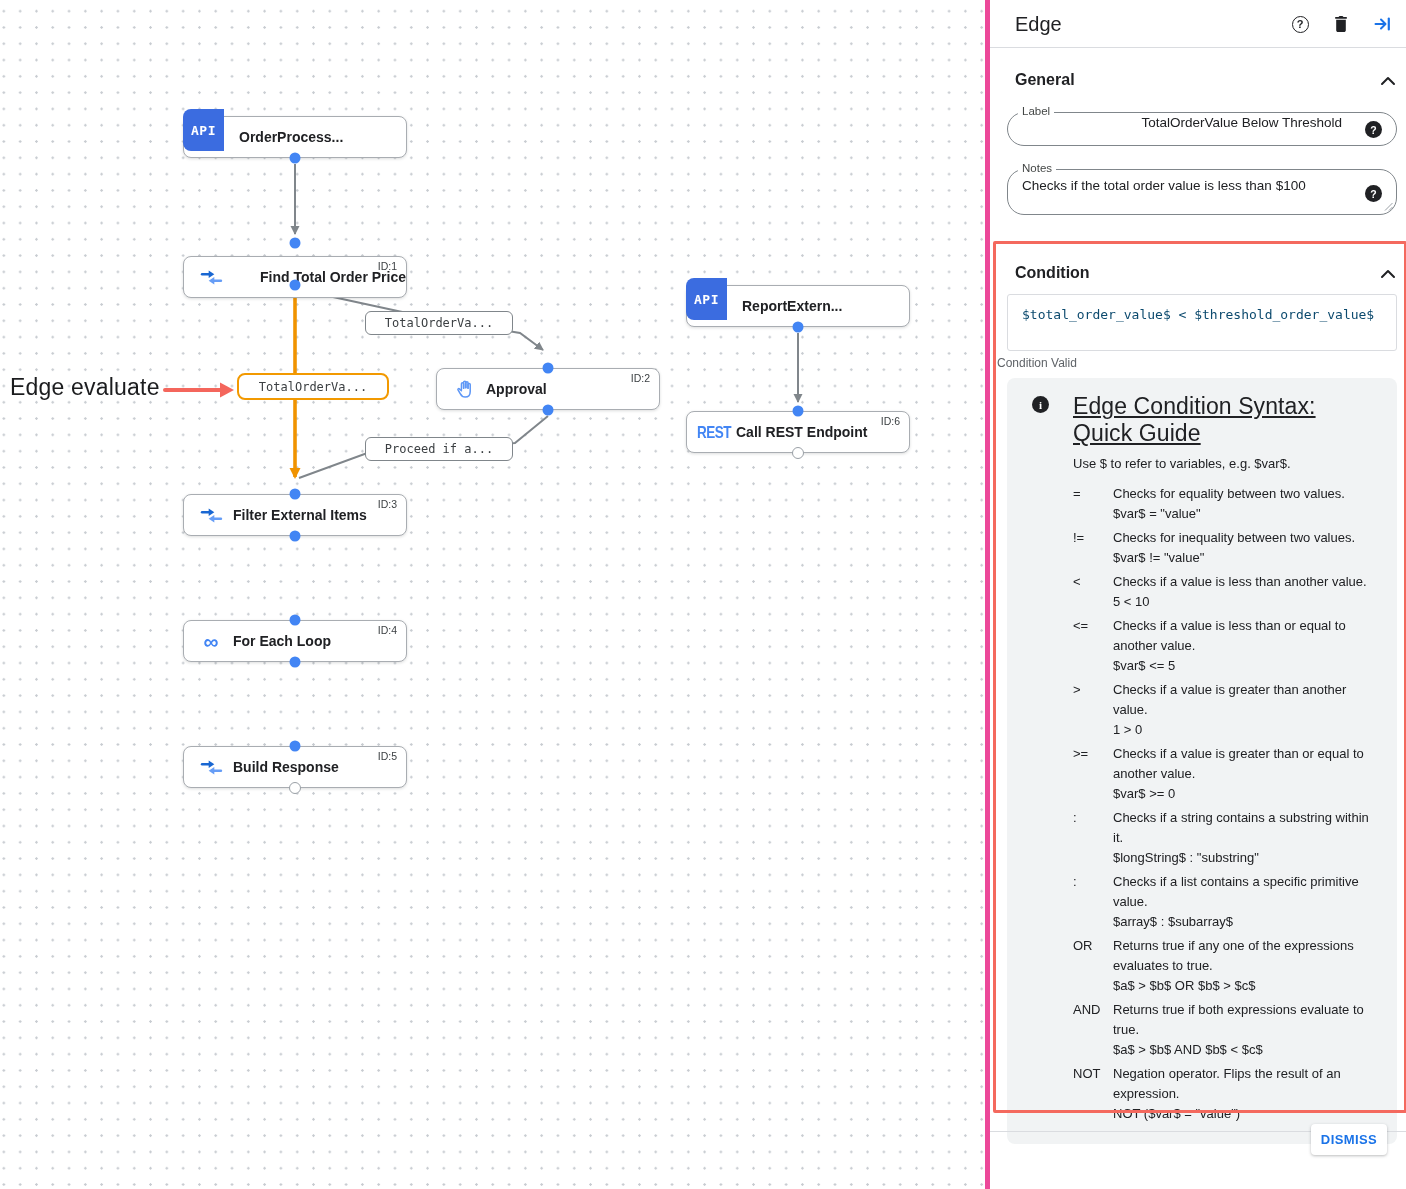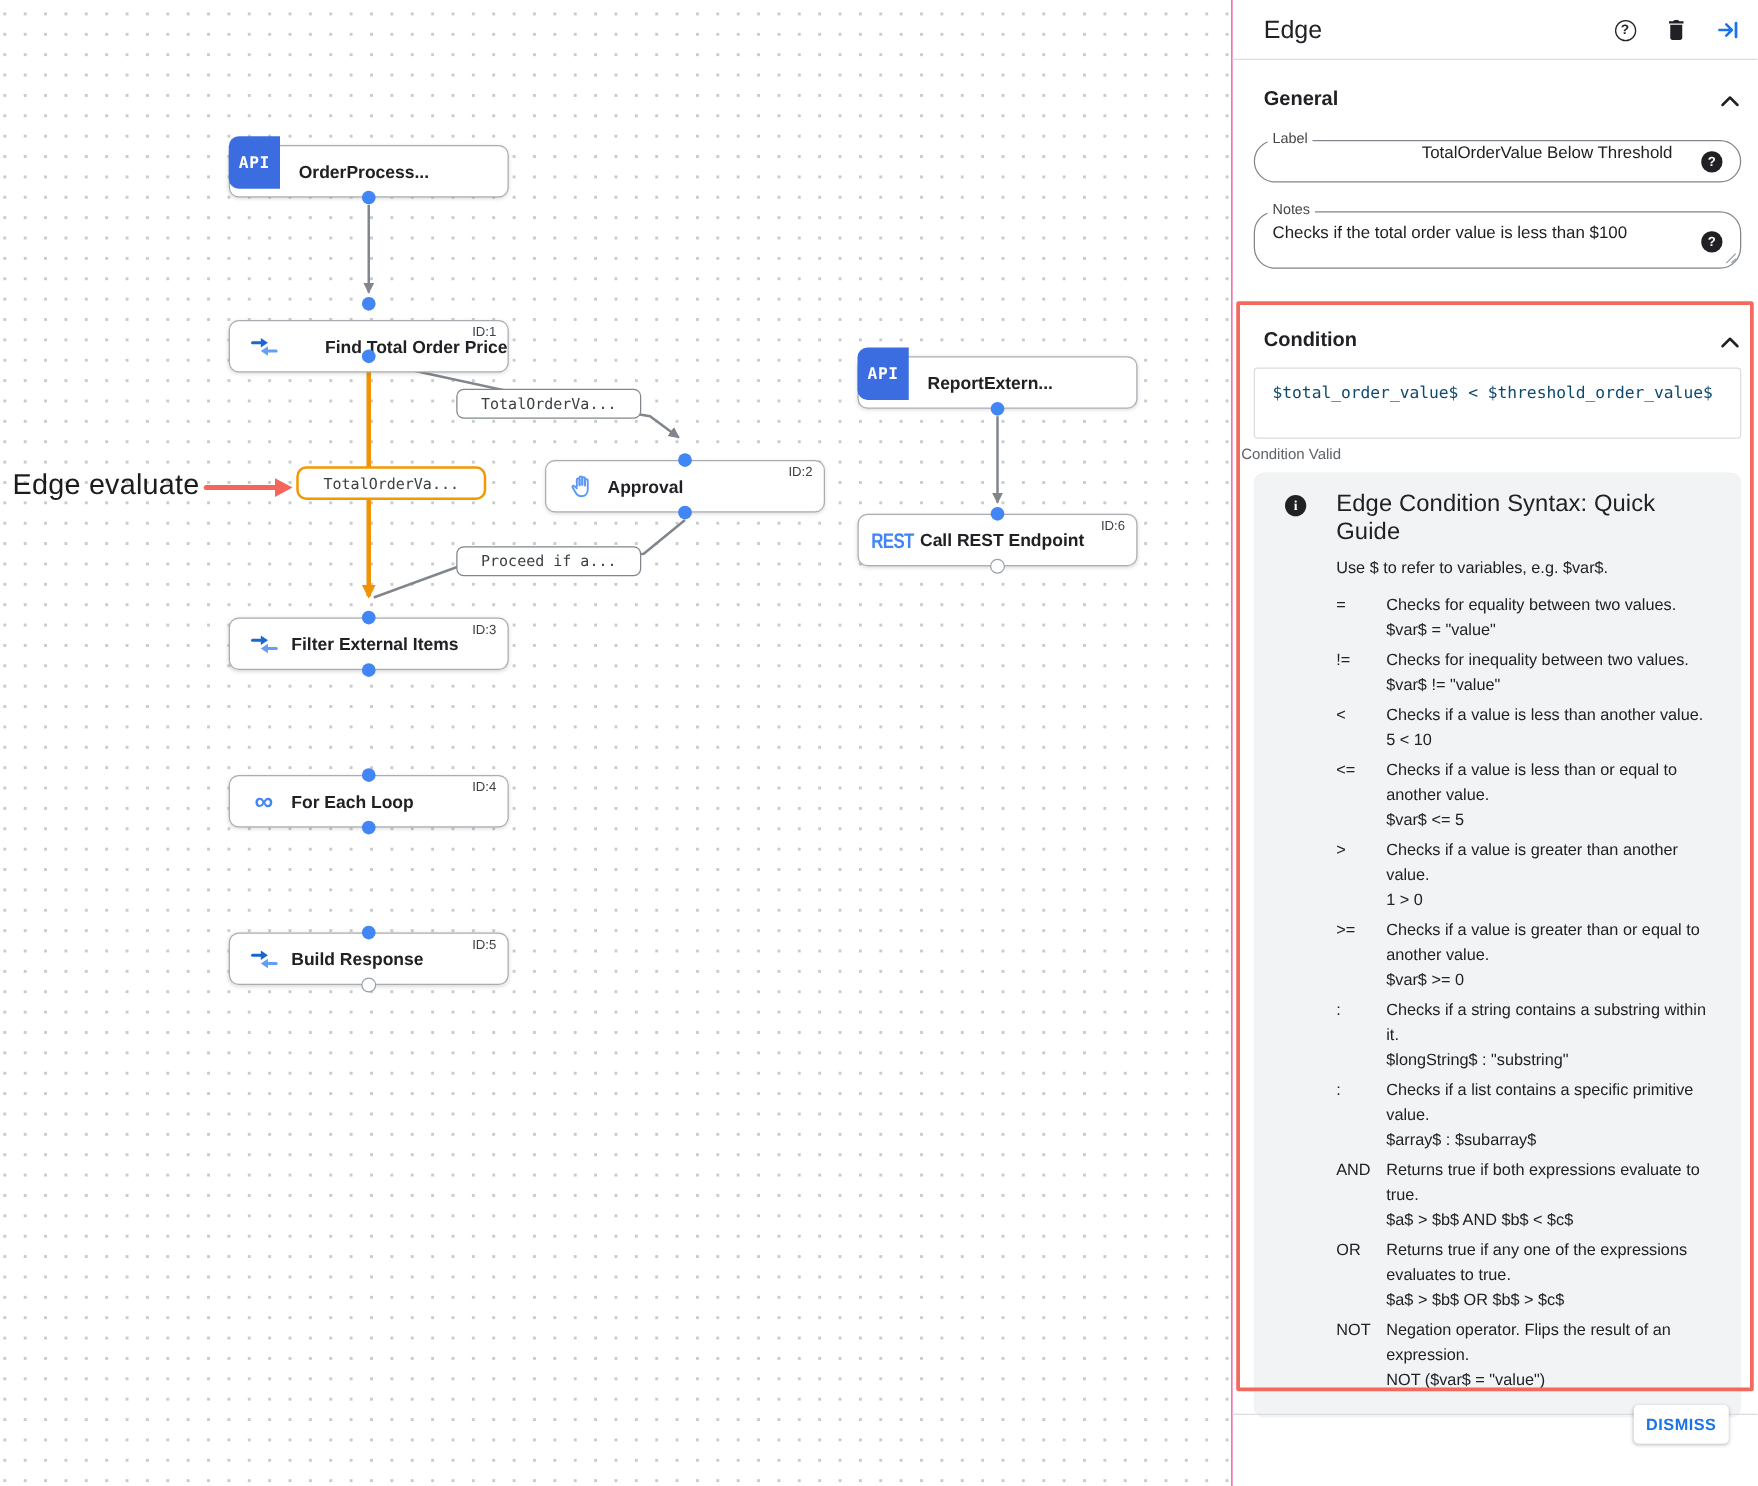--- a/index.html
+++ b/index.html
@@ -36,21 +36,21 @@
   .edge-label { position:absolute; z-index:2; background:#fff; border:1px solid #80868b;
     border-radius:6px; display:flex; align-items:center; justify-content:center;
     font-family:"DejaVu Sans Mono", monospace; font-size:12px; color:#3c4043; }
   .edge-label.orange { border:2px solid #f29900; border-radius:8px; }
 
   .annotation { position:absolute; left:10px; top:374px; font-size:23px; color:#1b1c1e;
     letter-spacing:.2px; z-index:4; }
 
   
   .panel { position:absolute; left:985px; top:0; width:421px; height:1189px;
-    background:#fff; border-left:1px solid #ec4899; }
+    background:#fff; border-left:5px solid #ec4899; }
   .panel-header { position:absolute; left:0; top:0; width:100%; height:48px;
     border-bottom:1px solid #dadce0; }
   .panel-title { position:absolute; left:25px; top:13px; font-size:20px; color:#202124; }
   .header-icons { position:absolute; right:14px; top:14px; display:flex; gap:21px; align-items:center; }
   .icon-btn { width:20px; height:20px; display:flex; align-items:center; justify-content:center; cursor:pointer; }
   .help-ring { width:17px; height:17px; border:1.6px solid #202124; border-radius:50%;
     font-size:11px; font-weight:bold; color:#202124; display:flex; align-items:center; justify-content:center; }
 
   .section-head { position:absolute; font-size:16px; font-weight:600; color:#202124; }
   .chevron { position:absolute; width:16px; height:10px; cursor:pointer; }
@@ -75,21 +75,21 @@
     font-size:13px; color:#0c4a6e; }
   .cond-status { position:absolute; left:7px; top:356px; font-size:12px; color:#5f6368; }
 
   .guide { position:absolute; left:17px; top:378px; width:390px; background:#f1f3f4;
     border-radius:8px; padding:15px 16px 16px 0; }
   .guide-head { display:flex; padding-left:25px; }
   .info-badge { width:17px; height:17px; background:#202124; border-radius:50%; color:#fff;
     font-size:11px; font-weight:bold; font-family:"Liberation Serif", serif;
     display:flex; align-items:center; justify-content:center; flex:none; margin-top:3px; }
   .guide-titles { margin-left:24px; }
-  .guide-title { font-size:19px; color:#202124; letter-spacing:.1px; }
+  .guide-title { font-size:23px; color:#202124; letter-spacing:.1px;text-decoration:underline; }
   .guide-sub { font-size:13px; color:#202124; margin-top:9px; }
   .guide-items { margin:13px 0 0 66px; }
   .guide-item { display:grid; grid-template-columns:40px 1fr; margin-bottom:4px; }
   .guide-op { font-size:13px; line-height:20px; color:#202124; }
   .guide-text { font-size:13px; line-height:20px; color:#202124; width:268px; }
   .guide-text .ex { display:block; }
 
   .bottom-divider { position:absolute; left:0; top:1131px; width:421px; height:1px; background:#dadce0; }
   .dismiss-btn { position:absolute; left:321px; top:1124px; width:76px; height:31px;
     background:#fff; border:none; border-radius:4px; box-shadow:0 1px 3px rgba(60,64,67,.35);
@@ -346,32 +346,32 @@
 
           <div class="guide-item">
             <span class="guide-op">:</span>
             <span class="guide-text">
               <span>Checks if a list contains a specific primitive value.</span>
               <span class="ex">$array$ : $subarray$</span>
             </span>
           </div>
 
           <div class="guide-item">
+            <span class="guide-op">OR</span>
+            <span class="guide-text">
+              <span>Returns true if any one of the expressions evaluates to true.</span>
+              <span class="ex">$a$ &gt; $b$ OR $b$ &gt; $c$</span>
+            </span>
+          </div>
+
+          <div class="guide-item">
             <span class="guide-op">AND</span>
             <span class="guide-text">
               <span>Returns true if both expressions evaluate to true.</span>
               <span class="ex">$a$ &gt; $b$ AND $b$ &lt; $c$</span>
-            </span>
-          </div>
-
-          <div class="guide-item">
-            <span class="guide-op">OR</span>
-            <span class="guide-text">
-              <span>Returns true if any one of the expressions evaluates to true.</span>
-              <span class="ex">$a$ &gt; $b$ OR $b$ &gt; $c$</span>
             </span>
           </div>
 
           <div class="guide-item">
             <span class="guide-op">NOT</span>
             <span class="guide-text">
               <span>Negation operator. Flips the result of an expression.</span>
               <span class="ex">NOT ($var$ = "value")</span>
             </span>
           </div>

